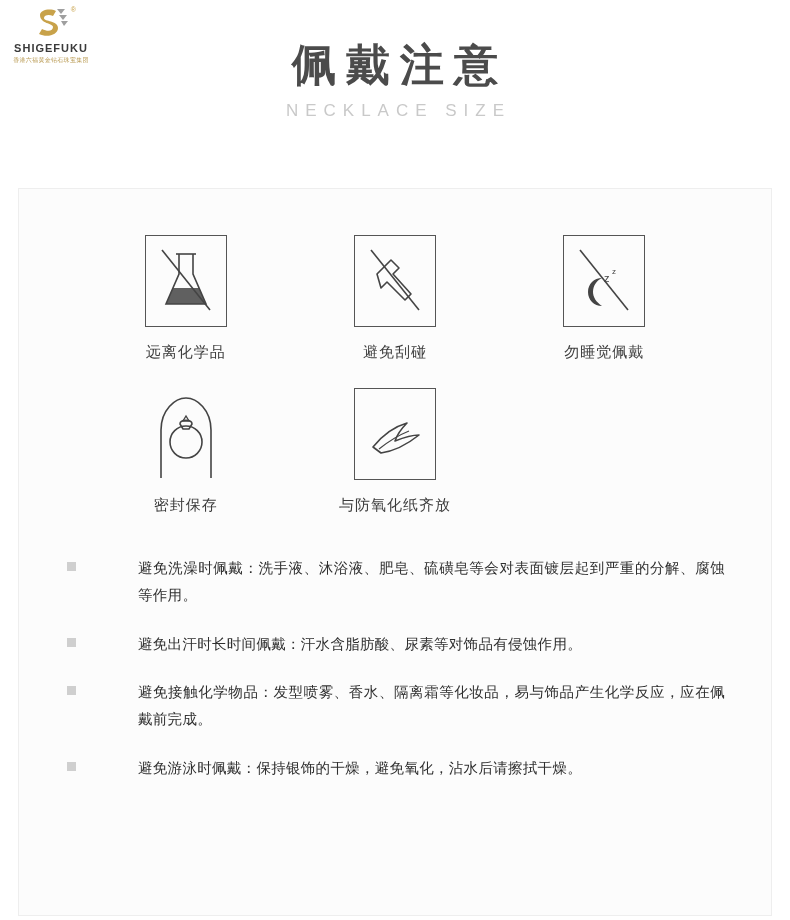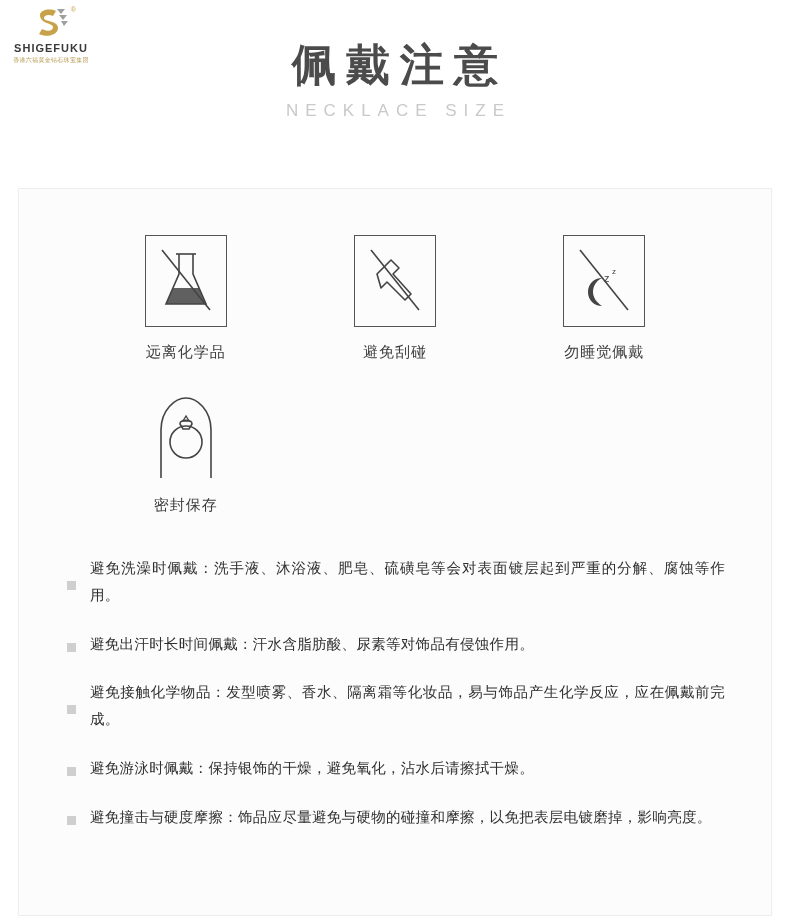--- a/index.html
+++ b/index.html
@@ -120,22 +120,23 @@
     letter-spacing: 1px;
     font-family: "DejaVu Sans", "Liberation Sans", sans-serif;
   }
 
   
   .notes {
     padding: 14px 46px 0 48px;
   }
   .note-item {
     display: flex;
-    align-items: center;
+    align-items: flex-start;
     margin-bottom: 22px;
+    gap: 48px;
   }
   .note-bullet {
     width: 9px;
     height: 9px;
     background: #cfcfcf;
     margin-top: 7px;
     margin-right: 14px;
     flex: 0 0 auto;
   }
   .note-text {
@@ -213,39 +214,44 @@
         <svg width="82" height="92" viewBox="0 0 82 92">
           <path d="M16 90 L16 42 C16 22, 30 10, 41 10 C52 10, 66 22, 66 42 L66 90" fill="none" stroke="#444" stroke-width="1.6"></path>
           <circle cx="41" cy="54" r="16" fill="none" stroke="#444" stroke-width="1.6"></circle>
           <path d="M35 36 C35 31, 47 31, 47 36 L44 41 L38 41 Z" fill="none" stroke="#444" stroke-width="1.6"></path>
           <path d="M41 28 L44 33 L38 33 Z" fill="none" stroke="#444" stroke-width="1.4"></path>
         </svg>
       </div>
       <div class="icon-caption">密封保存</div>
     </div>
 
+    <div class="icon-cell">
+      <div class="icon-box">
+        <svg width="80" height="90" viewBox="0 0 80 90">
+          <path d="M18 58 C26 48, 38 38, 52 34 C46 40, 42 46, 40 52 C50 48, 58 46, 64 46 C54 54, 40 62, 26 64 Z" fill="none" stroke="#444" stroke-width="1.6" stroke-linejoin="round"></path>
+          <path d="M24 60 C34 52, 44 46, 54 42" fill="none" stroke="#444" stroke-width="1.2"></path>
+        </svg>
+      </div>
+      <div class="icon-caption">与防氧化纸齐放</div>
+    </div>
 
   </div>
 
   <div class="notes">
     <div class="note-item">
       <div class="note-bullet"></div>
       <div class="note-text">避免洗澡时佩戴：洗手液、沐浴液、肥皂、硫磺皂等会对表面镀层起到严重的分解、腐蚀等作用。</div>
     </div>
     <div class="note-item">
       <div class="note-bullet"></div>
       <div class="note-text">避免出汗时长时间佩戴：汗水含脂肪酸、尿素等对饰品有侵蚀作用。</div>
     </div>
     <div class="note-item">
       <div class="note-bullet"></div>
       <div class="note-text">避免接触化学物品：发型喷雾、香水、隔离霜等化妆品，易与饰品产生化学反应，应在佩戴前完成。</div>
     </div>
     <div class="note-item">
       <div class="note-bullet"></div>
       <div class="note-text">避免游泳时佩戴：保持银饰的干燥，避免氧化，沾水后请擦拭干燥。</div>
     </div>
-    <div class="note-item">
-      <div class="note-bullet"></div>
-      <div class="note-text">避免撞击与硬度摩擦：饰品应尽量避免与硬物的碰撞和摩擦，以免把表层电镀磨掉，影响亮度。</div>
-    </div>
   </div>
 
 </div>
 
 </body></html>

